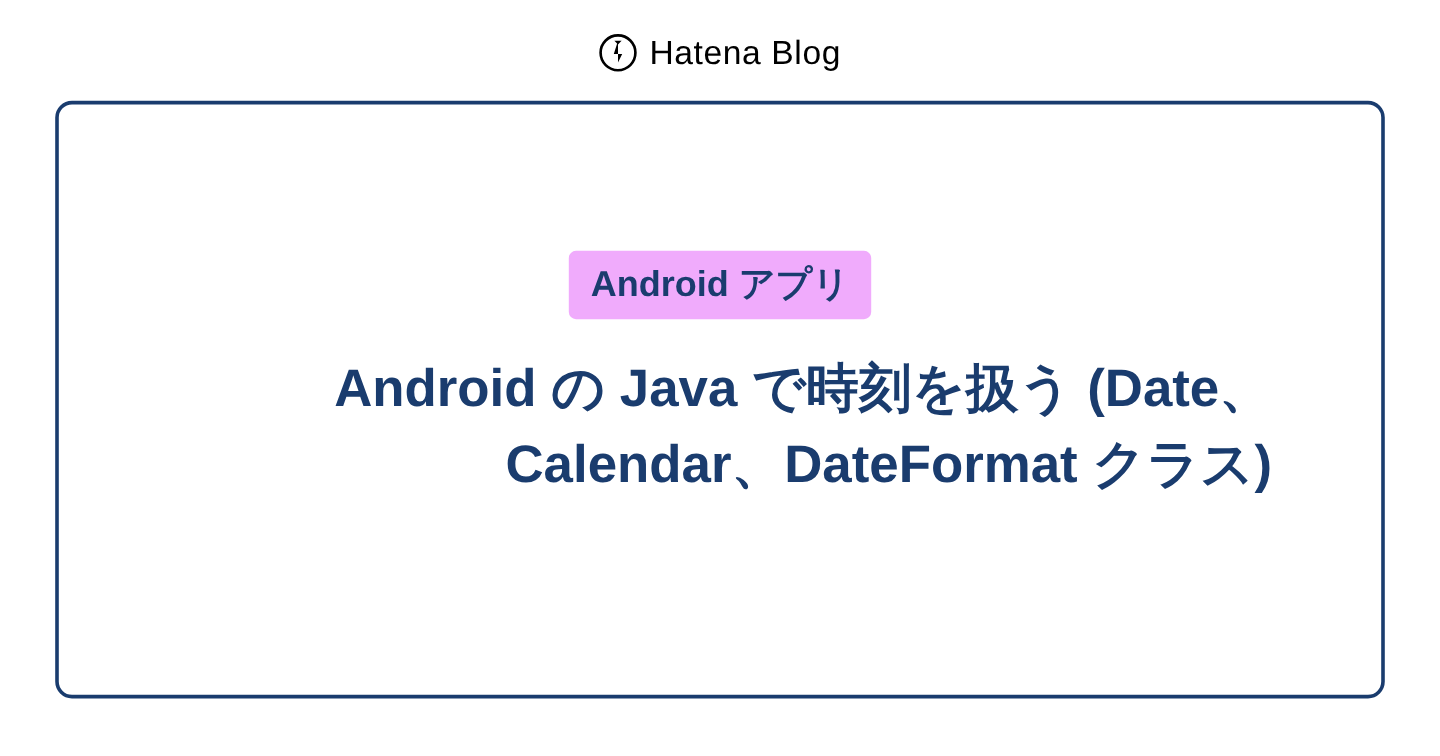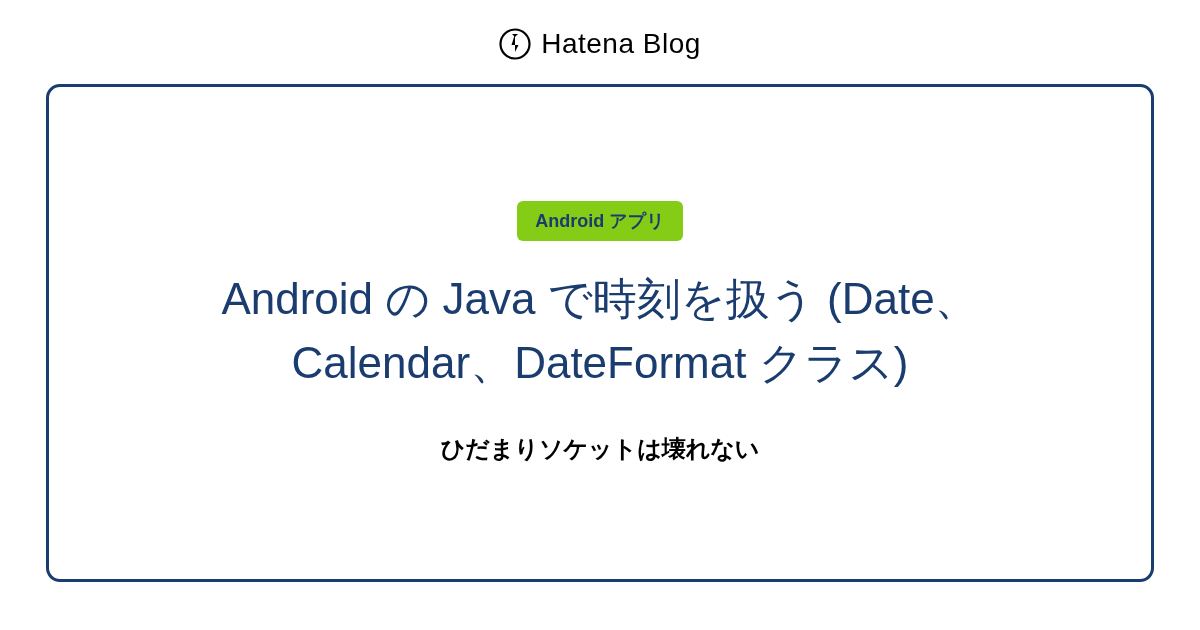--- a/index.html
+++ b/index.html
@@ -46,32 +46,32 @@
       align-items: center;
       justify-content: center;
       padding: 40px 60px;
     }
     .tags {
       display: flex;
       gap: 14px;
       margin-bottom: 26px;
     }
     .tag {
-      background: #84cc16;
+      background: #f0abfc;
       color: #1a3c6e;
-      font-size: 18px;
+      font-size: 30px;
       font-weight: 700;
       padding: 8px 18px;
       border-radius: 6px;
     }
     .title {
       color: #1a3c6e;
       font-size: 44px;
-      font-weight: 400;
-      text-align: center;
+      font-weight: 700;
+      text-align: right;
       line-height: 1.45;
       margin-bottom: 38px;
       max-width: 920px;
     }
     .subtitle {
       color: #000000;
       font-size: 24px;
       font-weight: 700;
       text-align: center;
     }
@@ -88,14 +88,13 @@
     </svg>
   </span>
   <span class="brand-text">Hatena Blog</span>
 </div>
 
 <div class="card">
   <div class="tags">
     <span class="tag">Android アプリ</span>
   </div>
   <h1 class="title">Android の Java で時刻を扱う (Date、Calendar、DateFormat クラス)</h1>
-  <div class="subtitle">ひだまりソケットは壊れない</div>
 </div>
 
 </body></html>

